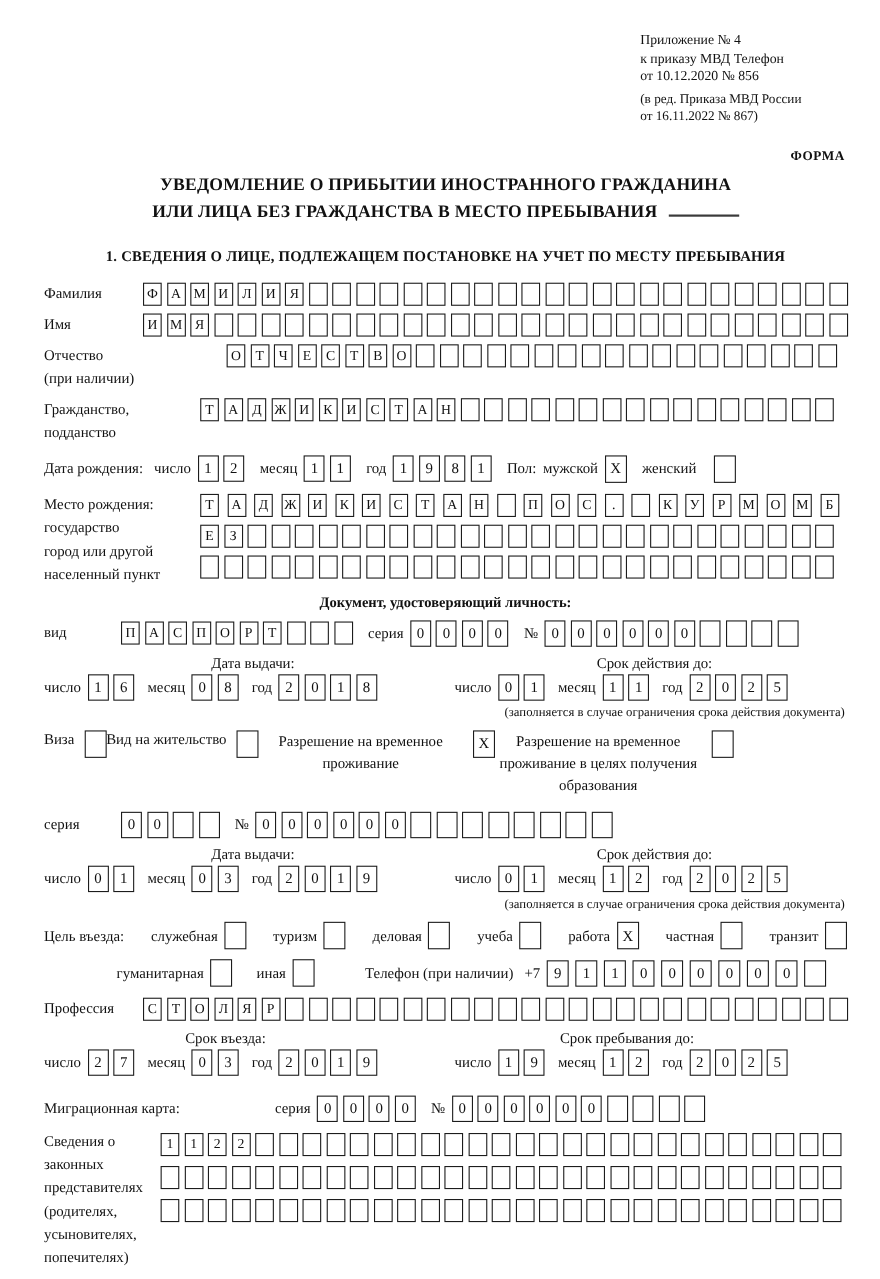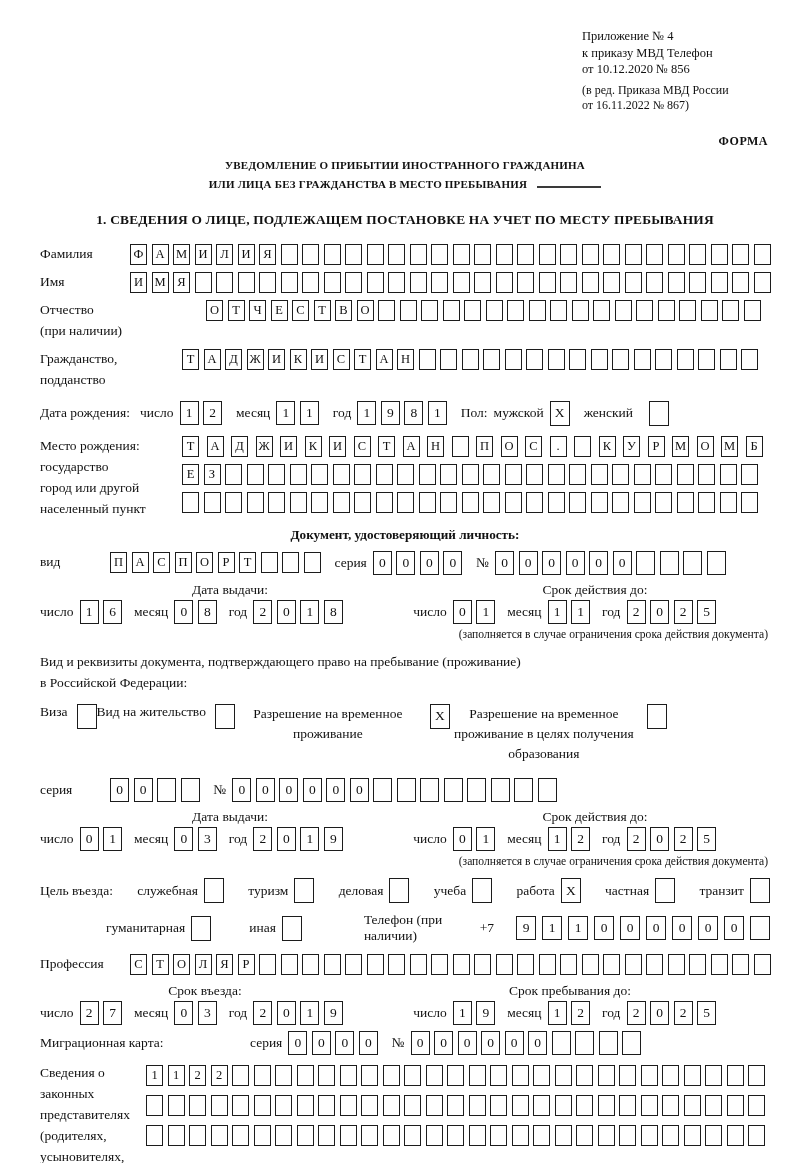--- a/index.html
+++ b/index.html
@@ -7,21 +7,21 @@
     width:800px;height:1163px;overflow:hidden;box-sizing:border-box;
     font-family:"Liberation Serif","DejaVu Serif",serif;
     color:#111;font-size:13.5px;
   }
   .page{padding:28px 30px 10px 40px;box-sizing:border-box;}
 
   
   .annex{margin-left:auto;width:188px;font-size:12.5px;line-height:1.32;}
   .amend{margin-top:5px;font-size:12px;}
   .forma{text-align:right;font-weight:bold;font-size:12px;margin:20px 2px 8px 0;letter-spacing:.5px;}
-  .title{text-align:center;font-weight:bold;font-size:11px;line-height:1.5;margin-top:4px;letter-spacing:.2px;}
+  .title{text-align:center;font-weight:bold;font-size:16px;line-height:1.5;margin-top:4px;letter-spacing:.2px;}
   .uline{display:inline-block;width:64px;border-bottom:2.2px solid #3a3a3a;margin-left:10px;height:12px;}
   .sec{font-weight:bold;font-size:13.4px;text-align:center;margin:20px 0 16px 0;letter-spacing:.2px;}
 
   
   .row{display:flex;align-items:flex-start;margin-bottom:7px;}
   .row.center{align-items:center;}
   .label{flex:none;line-height:1.55;}
   .w90{width:90px;} .w166{width:166px;} .w142{width:142px;} .w70{width:70px;} .w108{width:106px;} .w170{width:158px;}
   .ml{margin-left:14px;margin-right:6px;} .mr6{margin-right:6px;}
   .stack{display:flex;flex-direction:column;gap:7px;}
@@ -57,21 +57,21 @@
   .note{font-size:11.6px;text-align:right;margin:0 0 10px 0;padding-right:2px;}
   .intro{margin:6px 0 4px 0;line-height:1.6;}
 
   .opts{display:flex;align-items:flex-start;margin:10px 0 14px 0;}
   .opt{display:flex;align-items:flex-start;gap:9px;}
   .wrapc{display:inline-block;text-align:center;line-height:1.5;}
   .w185{width:186px;} .w190{width:188px;}
 
   .prow{display:flex;align-items:center;justify-content:space-between;margin-bottom:9px;}
   .pp{display:flex;align-items:center;gap:6px;}
-  .prow2{display:flex;align-items:center;margin:0 0 10px 66px;gap:16px;}
+  .prow2{display:flex;align-items:center;margin:0 0 10px 66px;}
   .prow2 .pp{margin-right:22px;}
   .phone-label{margin:0 10px 0 24px;}
 </style>
 </head>
 <body>
 
 <div class="page">
 
   <div class="annex">
     <div>Приложение № 4</div>
@@ -435,24 +435,20 @@
           <span class="cell">2</span>
           <span class="cell">0</span>
           <span class="cell">2</span>
           <span class="cell">5</span>
         </span>
     </span>
   </div>
 
   <div class="note">(заполняется в случае ограничения срока действия документа)</div>
 
-  <div class="intro">
-    <div>Вид и реквизиты документа, подтверждающего право на пребывание (проживание)</div>
-    <div>в Российской Федерации:</div>
-  </div>
 
   <div class="opts">
     <div class="opt">
       <span>Виза</span>
       <span class="checkbox"></span>
     </div>
     <div class="opt">
       <span>Вид на жительство</span>
       <span class="checkbox"></span>
     </div>
@@ -673,21 +669,21 @@
       <span class="t">год</span>
       <span class="cells dt">
           <span class="cell">2</span>
           <span class="cell">0</span>
           <span class="cell">2</span>
           <span class="cell">5</span>
         </span>
     </span>
   </div>
 
-  <div class="row center" style="margin-top:6px;">
+  <div class="row center" style="margin-top:18px;">
     <span class="label w170">Миграционная карта:</span>
     <span style="margin-left:52px;margin-right:6px;">серия</span>
     <span class="cells dt">
         <span class="cell">0</span>
         <span class="cell">0</span>
         <span class="cell">0</span>
         <span class="cell">0</span>
       </span>
     <span class="ml">№</span>
     <span class="cells dt">

